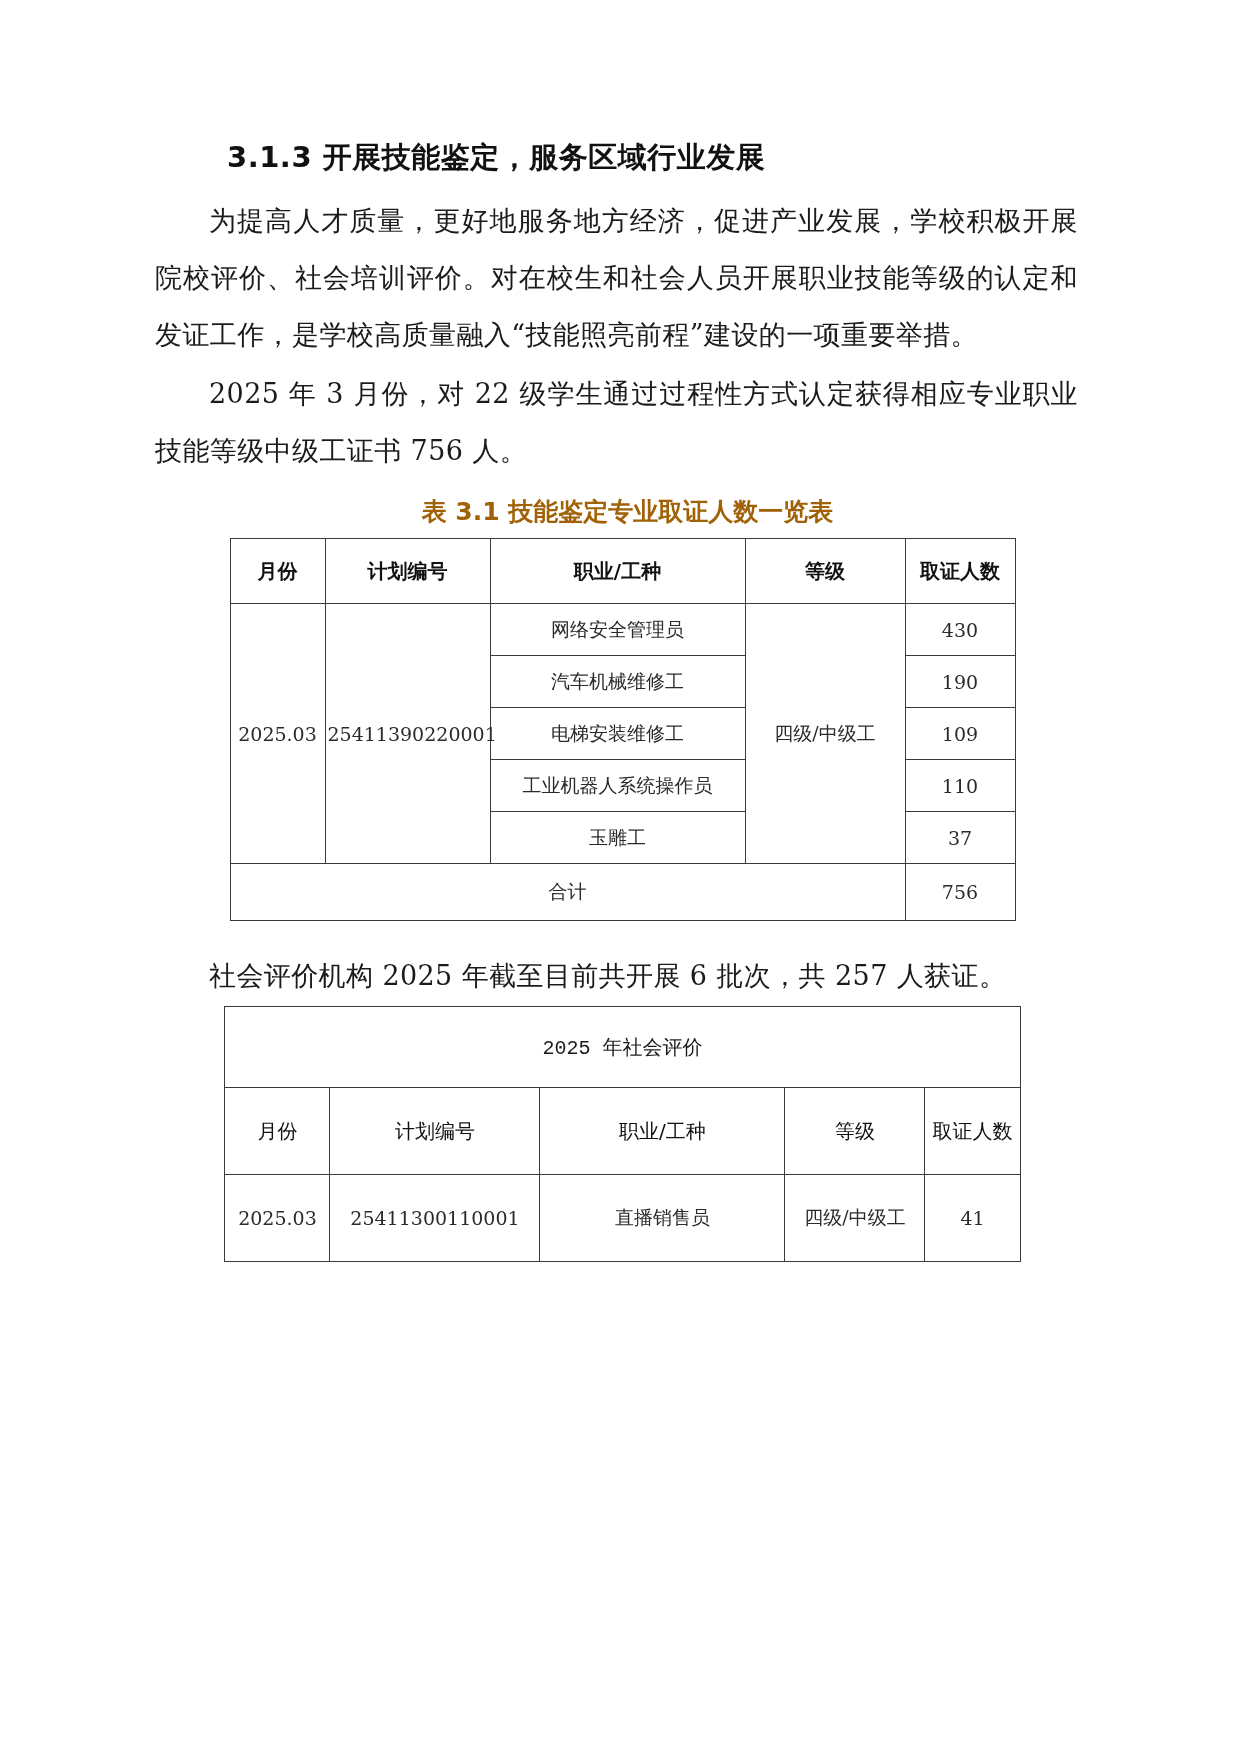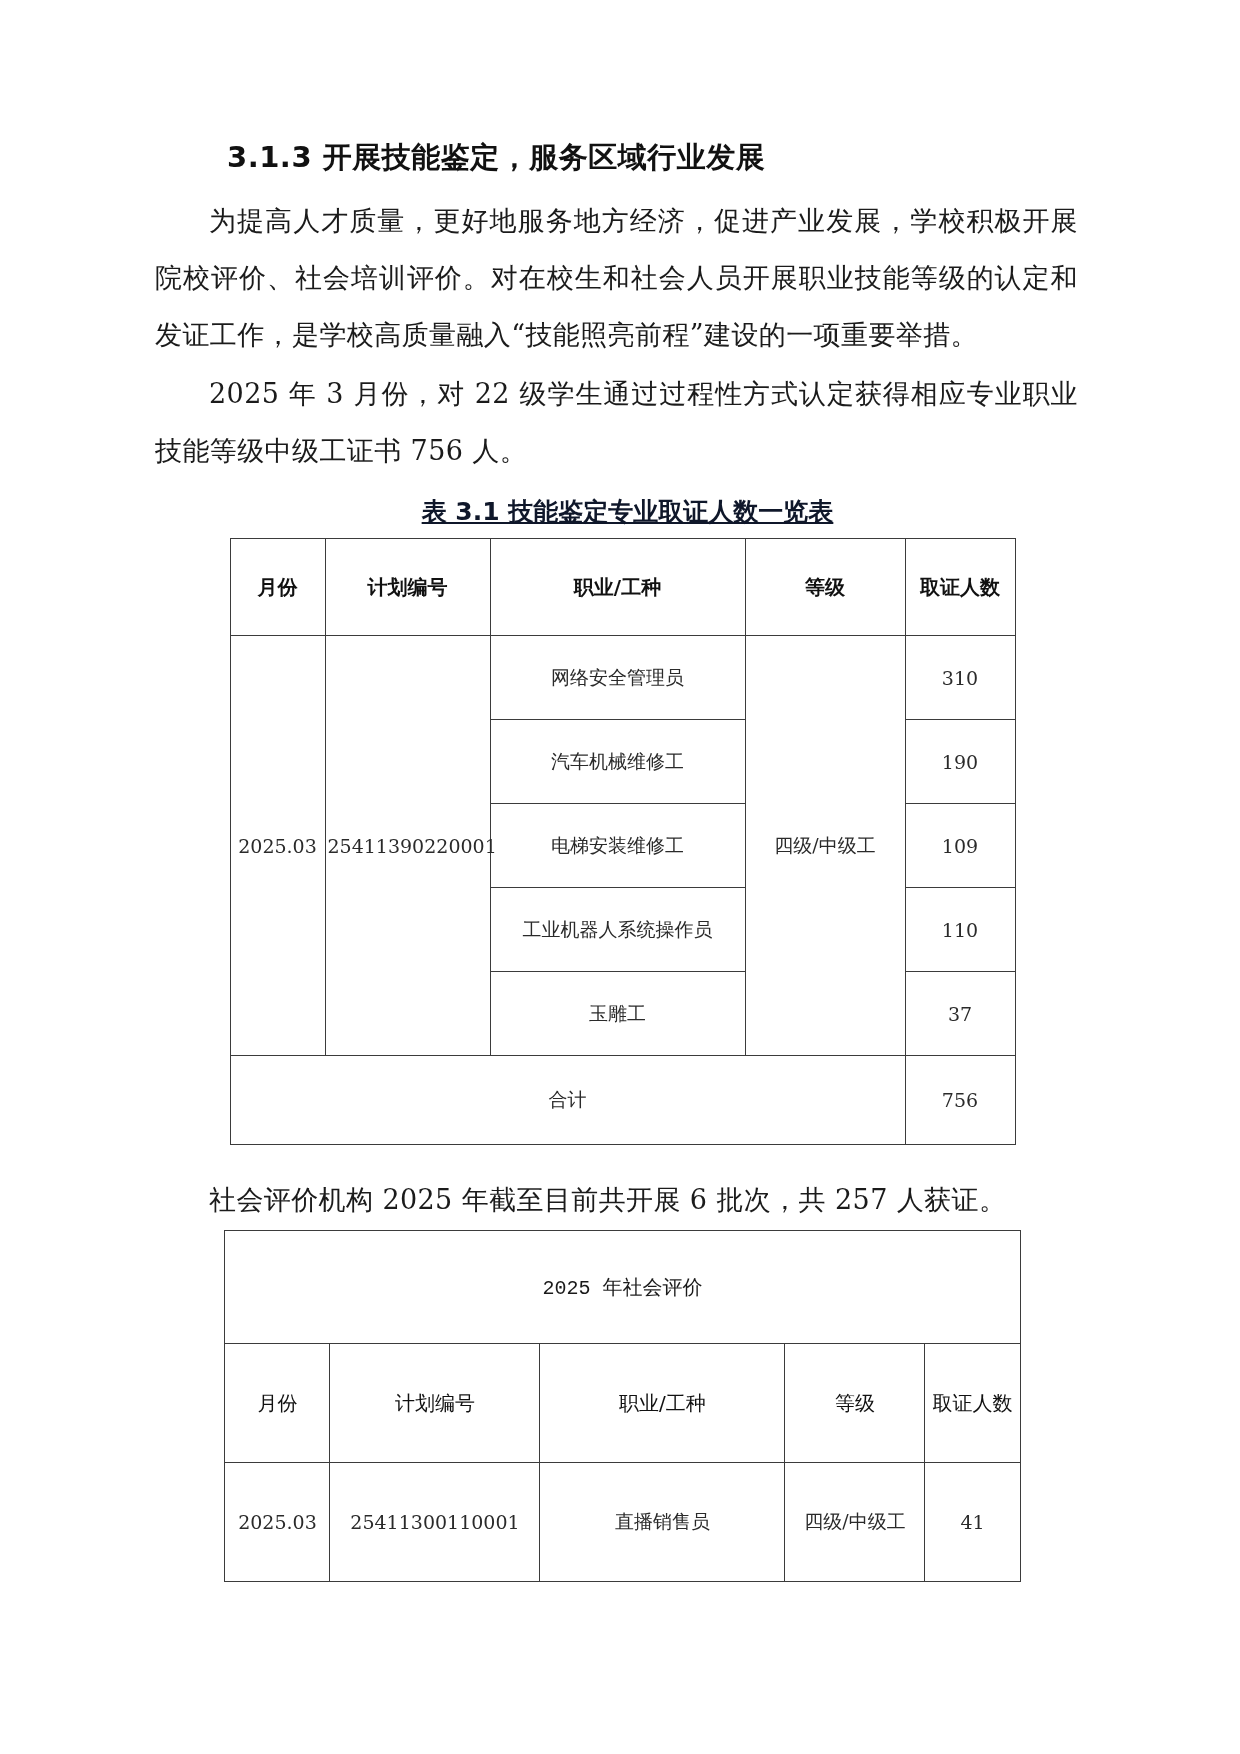--- a/index.html
+++ b/index.html
@@ -46,40 +46,39 @@
   }
 
   
   .table-caption {
     font-family: "DejaVu Sans", "Liberation Sans", sans-serif;
     font-weight: bold;
     font-size: 25px;
     text-align: center;
     margin: 16px 0 10px 0;
     padding-left: 10px;
-    color: #0f172a;
-    text-decoration: underline;
+    color: #a16207;
   }
 
   
   table.doc-table {
     border-collapse: collapse;
     width: 785px;
     margin: 0 auto;
     table-layout: fixed;
   }
   table.doc-table td,
   table.doc-table th {
     border: 1px solid #3b3b3b;
     text-align: center;
     vertical-align: middle;
     font-size: 19px;
     font-family: "DejaVu Serif", "Liberation Serif", serif;
     color: #2a2a2a;
-    padding: 20px 2px;
+    padding: 4px 2px;
   }
   table.doc-table th {
     font-family: "DejaVu Sans", "Liberation Sans", sans-serif;
     font-weight: bold;
     font-size: 20px;
     color: #111;
     height: 56px;
   }
   table.doc-table.t1 td { height: 43px; }
   table.doc-table.t1 .total-row td { height: 48px; }
@@ -137,21 +136,21 @@
         <th>等级</th>
         <th>取证人数</th>
       </tr>
     </thead>
     <tbody>
       <tr>
         <td rowspan="5" class="num">2025.03</td>
         <td rowspan="5" class="num">25411390220001</td>
         <td>网络安全管理员</td>
         <td rowspan="5">四级/中级工</td>
-        <td class="num">310</td>
+        <td class="num">430</td>
       </tr>
       <tr>
         <td>汽车机械维修工</td>
         <td class="num">190</td>
       </tr>
       <tr>
         <td>电梯安装维修工</td>
         <td class="num">109</td>
       </tr>
       <tr>

